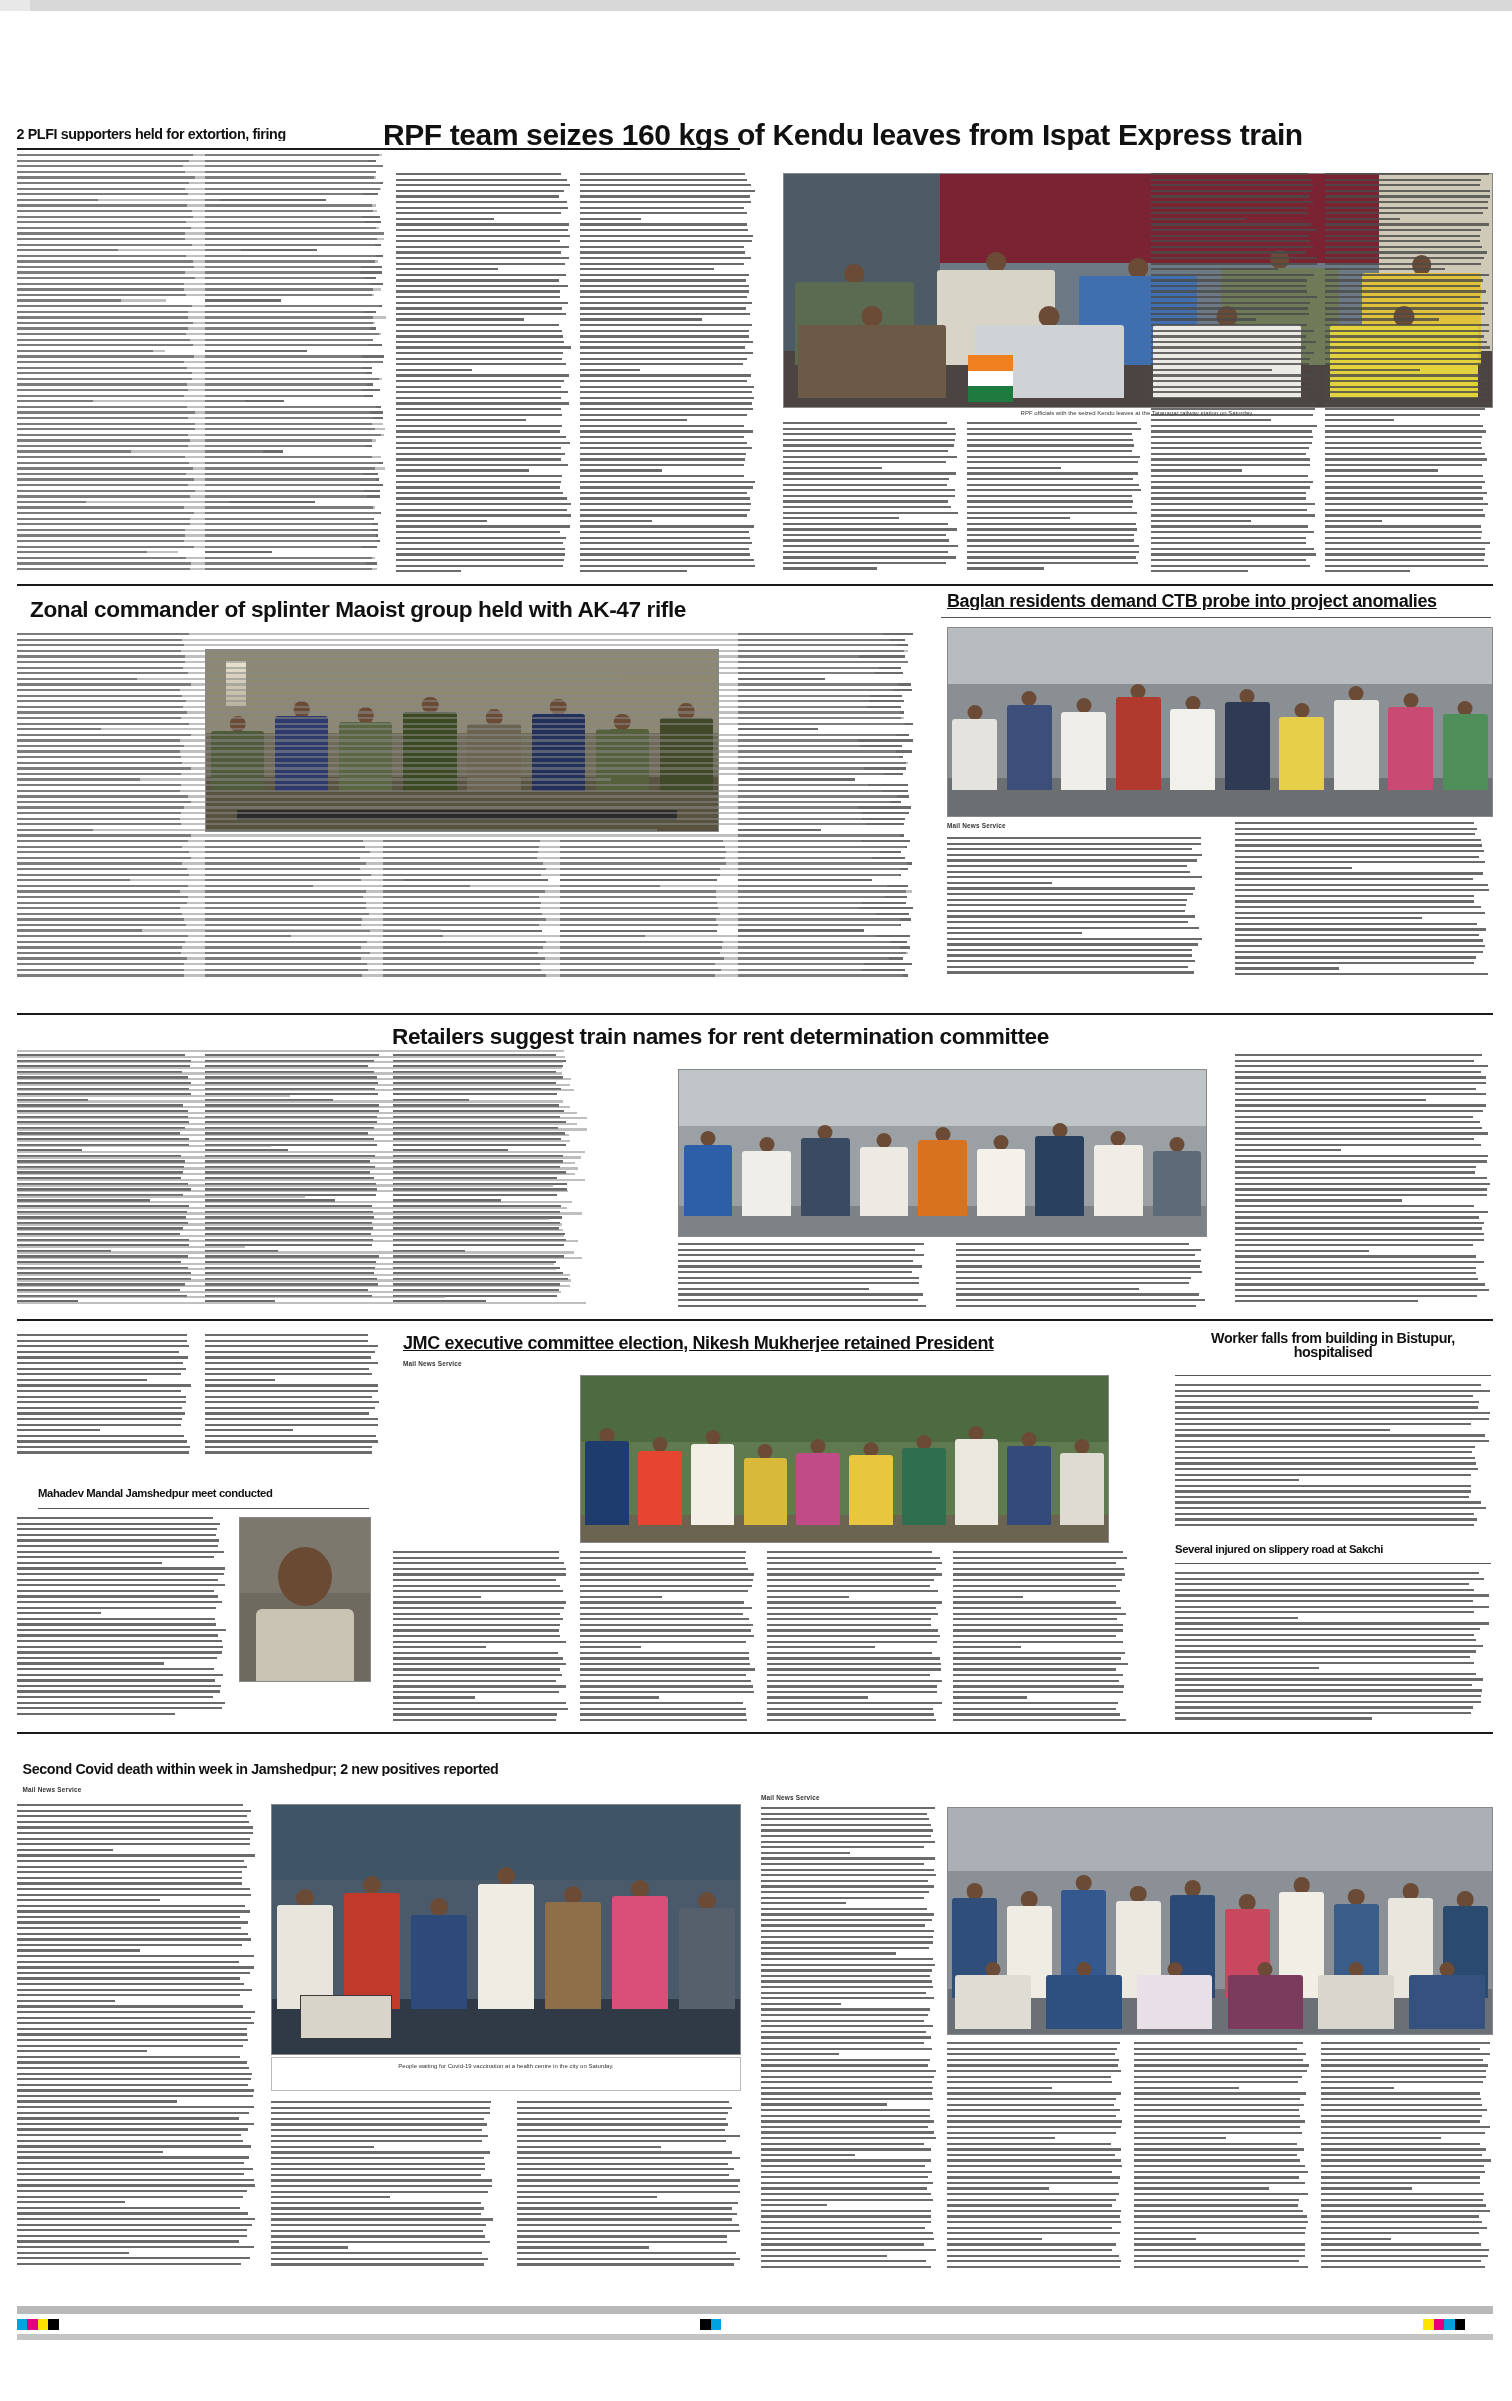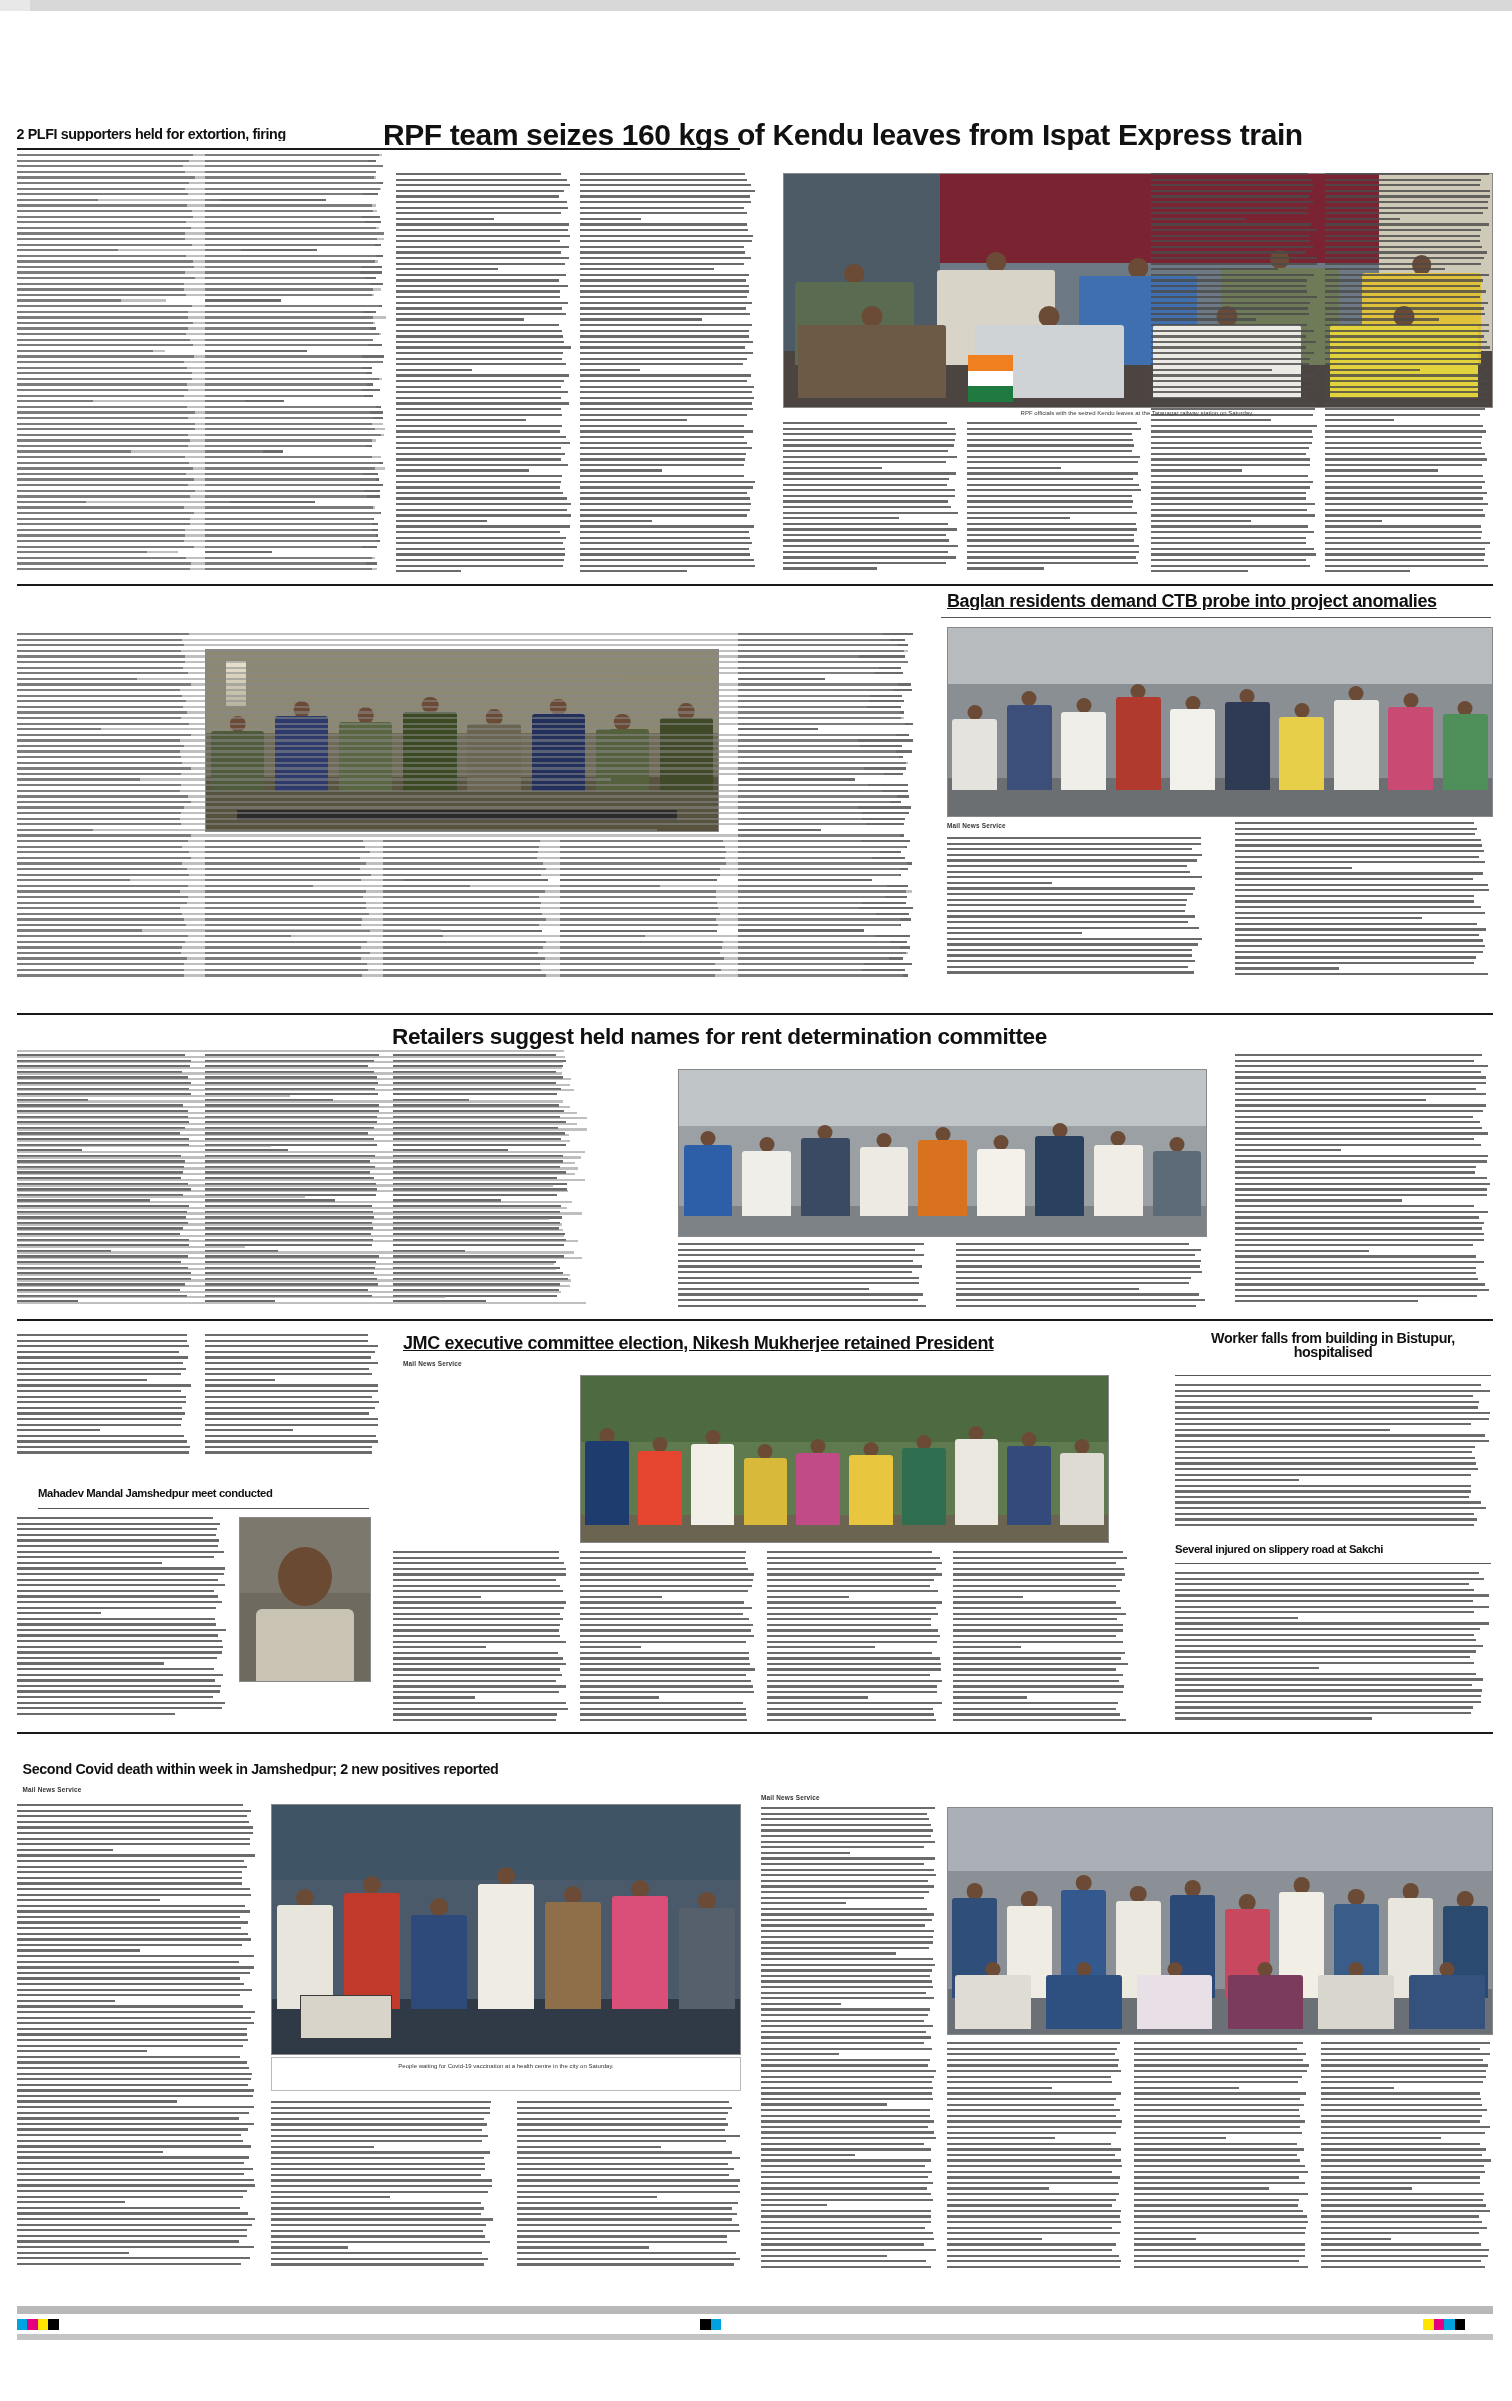--- a/index.html
+++ b/index.html
@@ -749,20 +749,23 @@
       <i style="width:99.6%"></i>
       <i style="width:96.4%"></i>
       <i style="width:96.5%"></i>
       <i style="width:95.7%"></i>
       <i style="width:98.0%"></i>
       <i style="width:51.0%"></i>
     </div>
 
   <div class="rule" style="position:absolute;left:16.6px;top:584px;width:1476px;"></div>
 
+  <div class="blk" style="left:30px;top:599px;width:874px;height:25.6px;">
+    <div class="hl big">Zonal commander of splinter Maoist group held with AK-47 rifle</div>
+  </div>
   <div class="blk" style="left:947px;top:592px;width:542px;height:21px;">
     <div class="hl mid">Baglan residents demand CTB probe into project anomalies</div>
   </div>
   <div class="rule thin" style="position:absolute;left:941px;top:617px;width:550px;"></div>
 
   <div class="photo frame" style="left:205px;top:649px;width:512px;height:181px;background:#6e6a55;">
     <div class="sky" style="background:#8d8872;height:46%;"></div>
     <div class="ground" style="background:#58533f;height:30%;"></div>
     <div class="people" style="bottom:22%;height:58%;">
       <div class="p" style="height:72%">
@@ -1177,21 +1180,21 @@
       <i style="width:97.0%"></i>
       <i style="width:94.3%"></i>
       <i style="width:93.4%"></i>
       <i style="width:40.7%"></i>
       <i style="width:98.7%"></i>
     </div>
 
   <div class="rule" style="position:absolute;left:16.6px;top:1013px;width:1476px;"></div>
 
   <div class="blk" style="left:392px;top:1026px;width:1099px;height:27px;">
-    <div class="hl big">Retailers suggest held names for rent determination committee</div>
+    <div class="hl big">Retailers suggest train names for rent determination committee</div>
   </div>
 
   <div class="photo frame" style="left:678px;top:1069px;width:527px;height:166px;background:#9aa0a4;">
     <div class="sky" style="background:#bfc4c7;height:34%;"></div>
     <div class="ground" style="background:#7d8286;height:18%;"></div>
     <div class="people" style="bottom:12%;height:64%;">
       <div class="p" style="height:80%">
           <div class="head" style="width:15px;height:15px;"></div>
           <div class="body" style="top:13.6px;background:#2d5fa8;"></div>
         </div>

